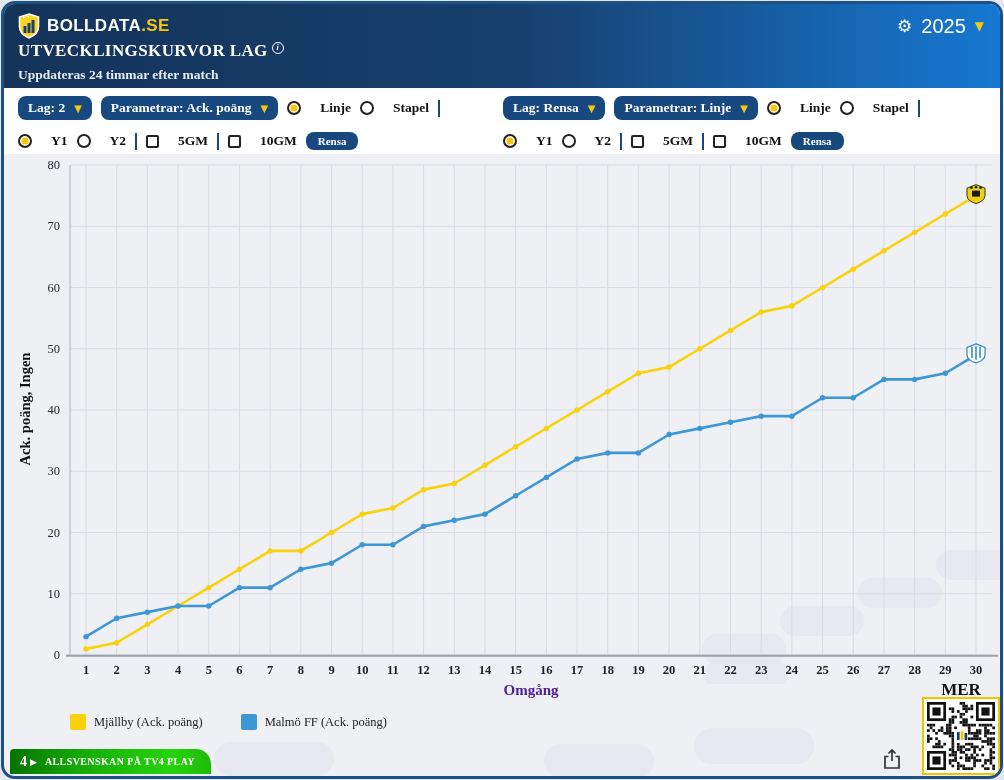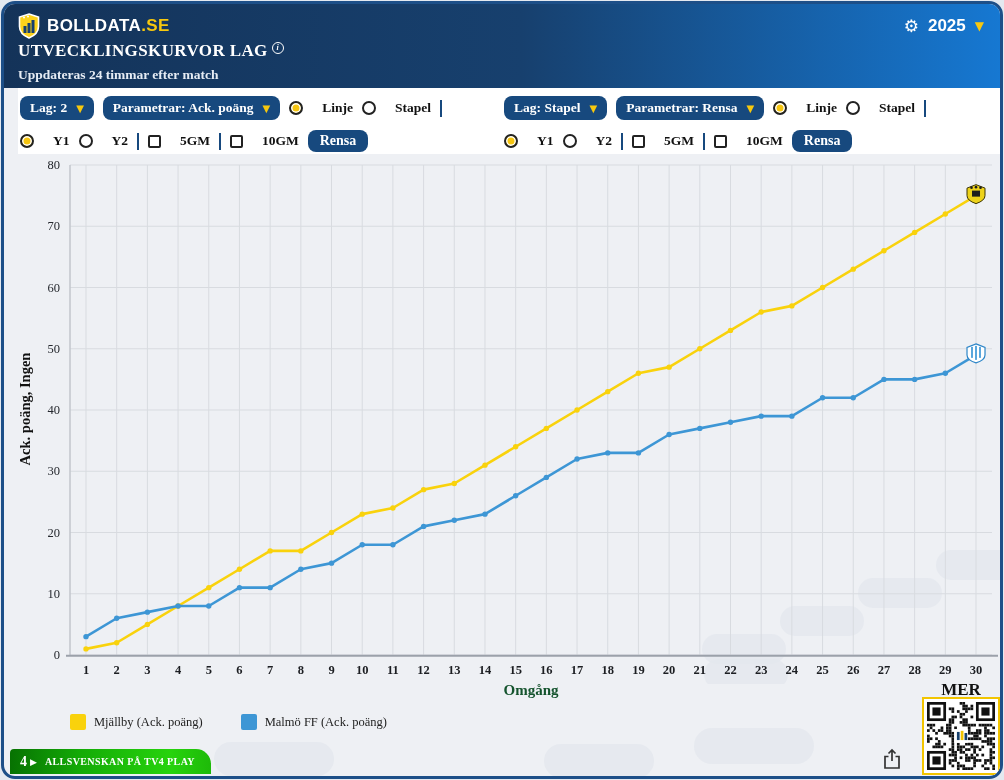--- a/index.html
+++ b/index.html
@@ -24,64 +24,64 @@
     background: linear-gradient(90deg, #143359 0%, #17406e 52%, #1678d2 100%);
     color: #fff;
     padding: 7px 16px 0 14px;
   }
   .topbar { display: flex; justify-content: space-between; align-items: center; height: 30px; }
   .brand { display: flex; align-items: center; gap: 7px; }
   .brand-text { font-family: "Liberation Sans", sans-serif; font-weight: bold; font-size: 17px; letter-spacing: .4px; }
   .brand-suffix { color: #f7c80e; }
   .season-group { display: flex; align-items: center; gap: 9px; }
   .gear { font-family: "DejaVu Sans", sans-serif; font-size: 17px; color: #fff; cursor: pointer; }
-  .season-label { font-family: "Liberation Sans", sans-serif; font-weight: bold; font-size: 17px; }
+  .season-label { font-family: "Liberation Sans", sans-serif; font-weight: normal; font-size: 20px; }
   .season-caret { color: #f7c80e; font-family: "DejaVu Sans", sans-serif; font-size: 12px; }
   .page-title { font-size: 17px; font-weight: bold; letter-spacing: .4px; margin-top: 0; }
   .info-icon {
     display: inline-flex; align-items: center; justify-content: center;
     width: 12px; height: 12px; border: 1.4px solid #fff; border-radius: 50%;
     font-size: 8px; font-style: italic; vertical-align: 6px; margin-left: 4px; cursor: pointer;
   }
   .page-subtitle { font-size: 13.5px; font-weight: bold; color: #e6ecf4; margin-top: 6px; }
   
   .controls {
     position: absolute; top: 84px; left: 0; right: 0; height: 66px;
-    background: #fff; display: flex; padding: 6px 0 0 2px; margin-left: 14px;
+    background: #fff; display: flex; padding: 6px 0 0 14px;
   }
   .panel { flex: 0 0 49.4%; }
   .prow { display: flex; align-items: center; gap: 9px; height: 28px; }
   .dd {
     display: inline-flex; align-items: center; gap: 9px;
     background: #17497e; color: #fff; border: none; border-radius: 8px;
     font-family: "Liberation Serif", serif; font-weight: bold; font-size: 13.5px;
     padding: 4px 10px; cursor: pointer;
   }
   .dd .caret { color: #f7c80e; font-family: "DejaVu Sans", sans-serif; font-size: 10px; }
   .opt { display: inline-flex; align-items: center; gap: 19px; font-weight: bold; font-size: 13.5px; color: #111; cursor: pointer; }
   .rdot { width: 14px; height: 14px; border: 2px solid #222; border-radius: 50%; background: #fff; display: inline-block; }
   .rdot.checked { background: #f6c50f; box-shadow: inset 0 0 0 1.5px #fff; }
   .cbox { width: 13px; height: 13px; border: 2px solid #222; border-radius: 2px; background: #fff; display: inline-block; }
   .vdiv { width: 2px; height: 17px; background: #17497e; display: inline-block; }
   .btn-rensa {
     background: #17497e; color: #fff; border: none; border-radius: 8px;
-    font-family: "Liberation Serif", serif; font-weight: bold; font-size: 14px;
+    font-family: "Liberation Serif", serif; font-weight: bold; font-size: 11px;
     padding: 3px 12px; cursor: pointer;
   }
   
   .chart-wrap { position: absolute; top: 150px; left: 0; width: 996px; height: 625px; }
   .chart-svg { position: absolute; top: 0; left: 0; }
   .ylabel {
     position: absolute; left: 21px; top: 255px;
     transform: translate(-50%, -50%) rotate(-90deg);
     font-weight: bold; font-size: 14.5px; color: #111; white-space: nowrap;
   }
   .xlabel {
     position: absolute; top: 528px; left: 66px; width: 922px; text-align: center;
-    font-weight: bold; font-size: 15px; color: #14532d;
+    font-weight: bold; font-size: 15px; color: #4c1d95;
   }
   .legend { position: absolute; top: 560px; left: 66px; display: flex; gap: 38px; }
   .legend-item { display: flex; align-items: center; gap: 8px; font-size: 12.5px; color: #222; cursor: pointer; }
   .legend-swatch { width: 16px; height: 16px; border-radius: 2px; display: inline-block; }
   .step { position: absolute; background: #e3e7ed; border-radius: 18px; opacity: .8; }
   .mer-data { position: absolute; top: 526px; left: 918px; width: 78px; text-align: center; font-weight: bold; font-size: 17px; color: #111; }
   .qr-box {
     position: absolute; top: 543px; left: 918px; width: 78px; height: 78px;
     background: #fff; border: 2px solid #f2c500; padding: 3px;
   }
@@ -167,25 +167,25 @@
             <span class="cbox"></span>
             <span>10GM</span>
           </label>
         <button class="btn-rensa">Rensa</button>
       </div>
     </div>
 
     <div class="panel">
       <div class="prow">
         <button class="dd">
-          <span>Lag: Stapel</span>
+          <span>Lag: Rensa</span>
             <span class="caret">▼</span>
         </button>
         <button class="dd">
-          <span>Parametrar: Rensa</span>
+          <span>Parametrar: Linje</span>
             <span class="caret">▼</span>
         </button>
         <label class="opt">
             <span class="rdot checked"></span>
             <span>Linje</span>
           </label>
         <label class="opt">
             <span class="rdot"></span>
             <span>Stapel</span>
           </label>

